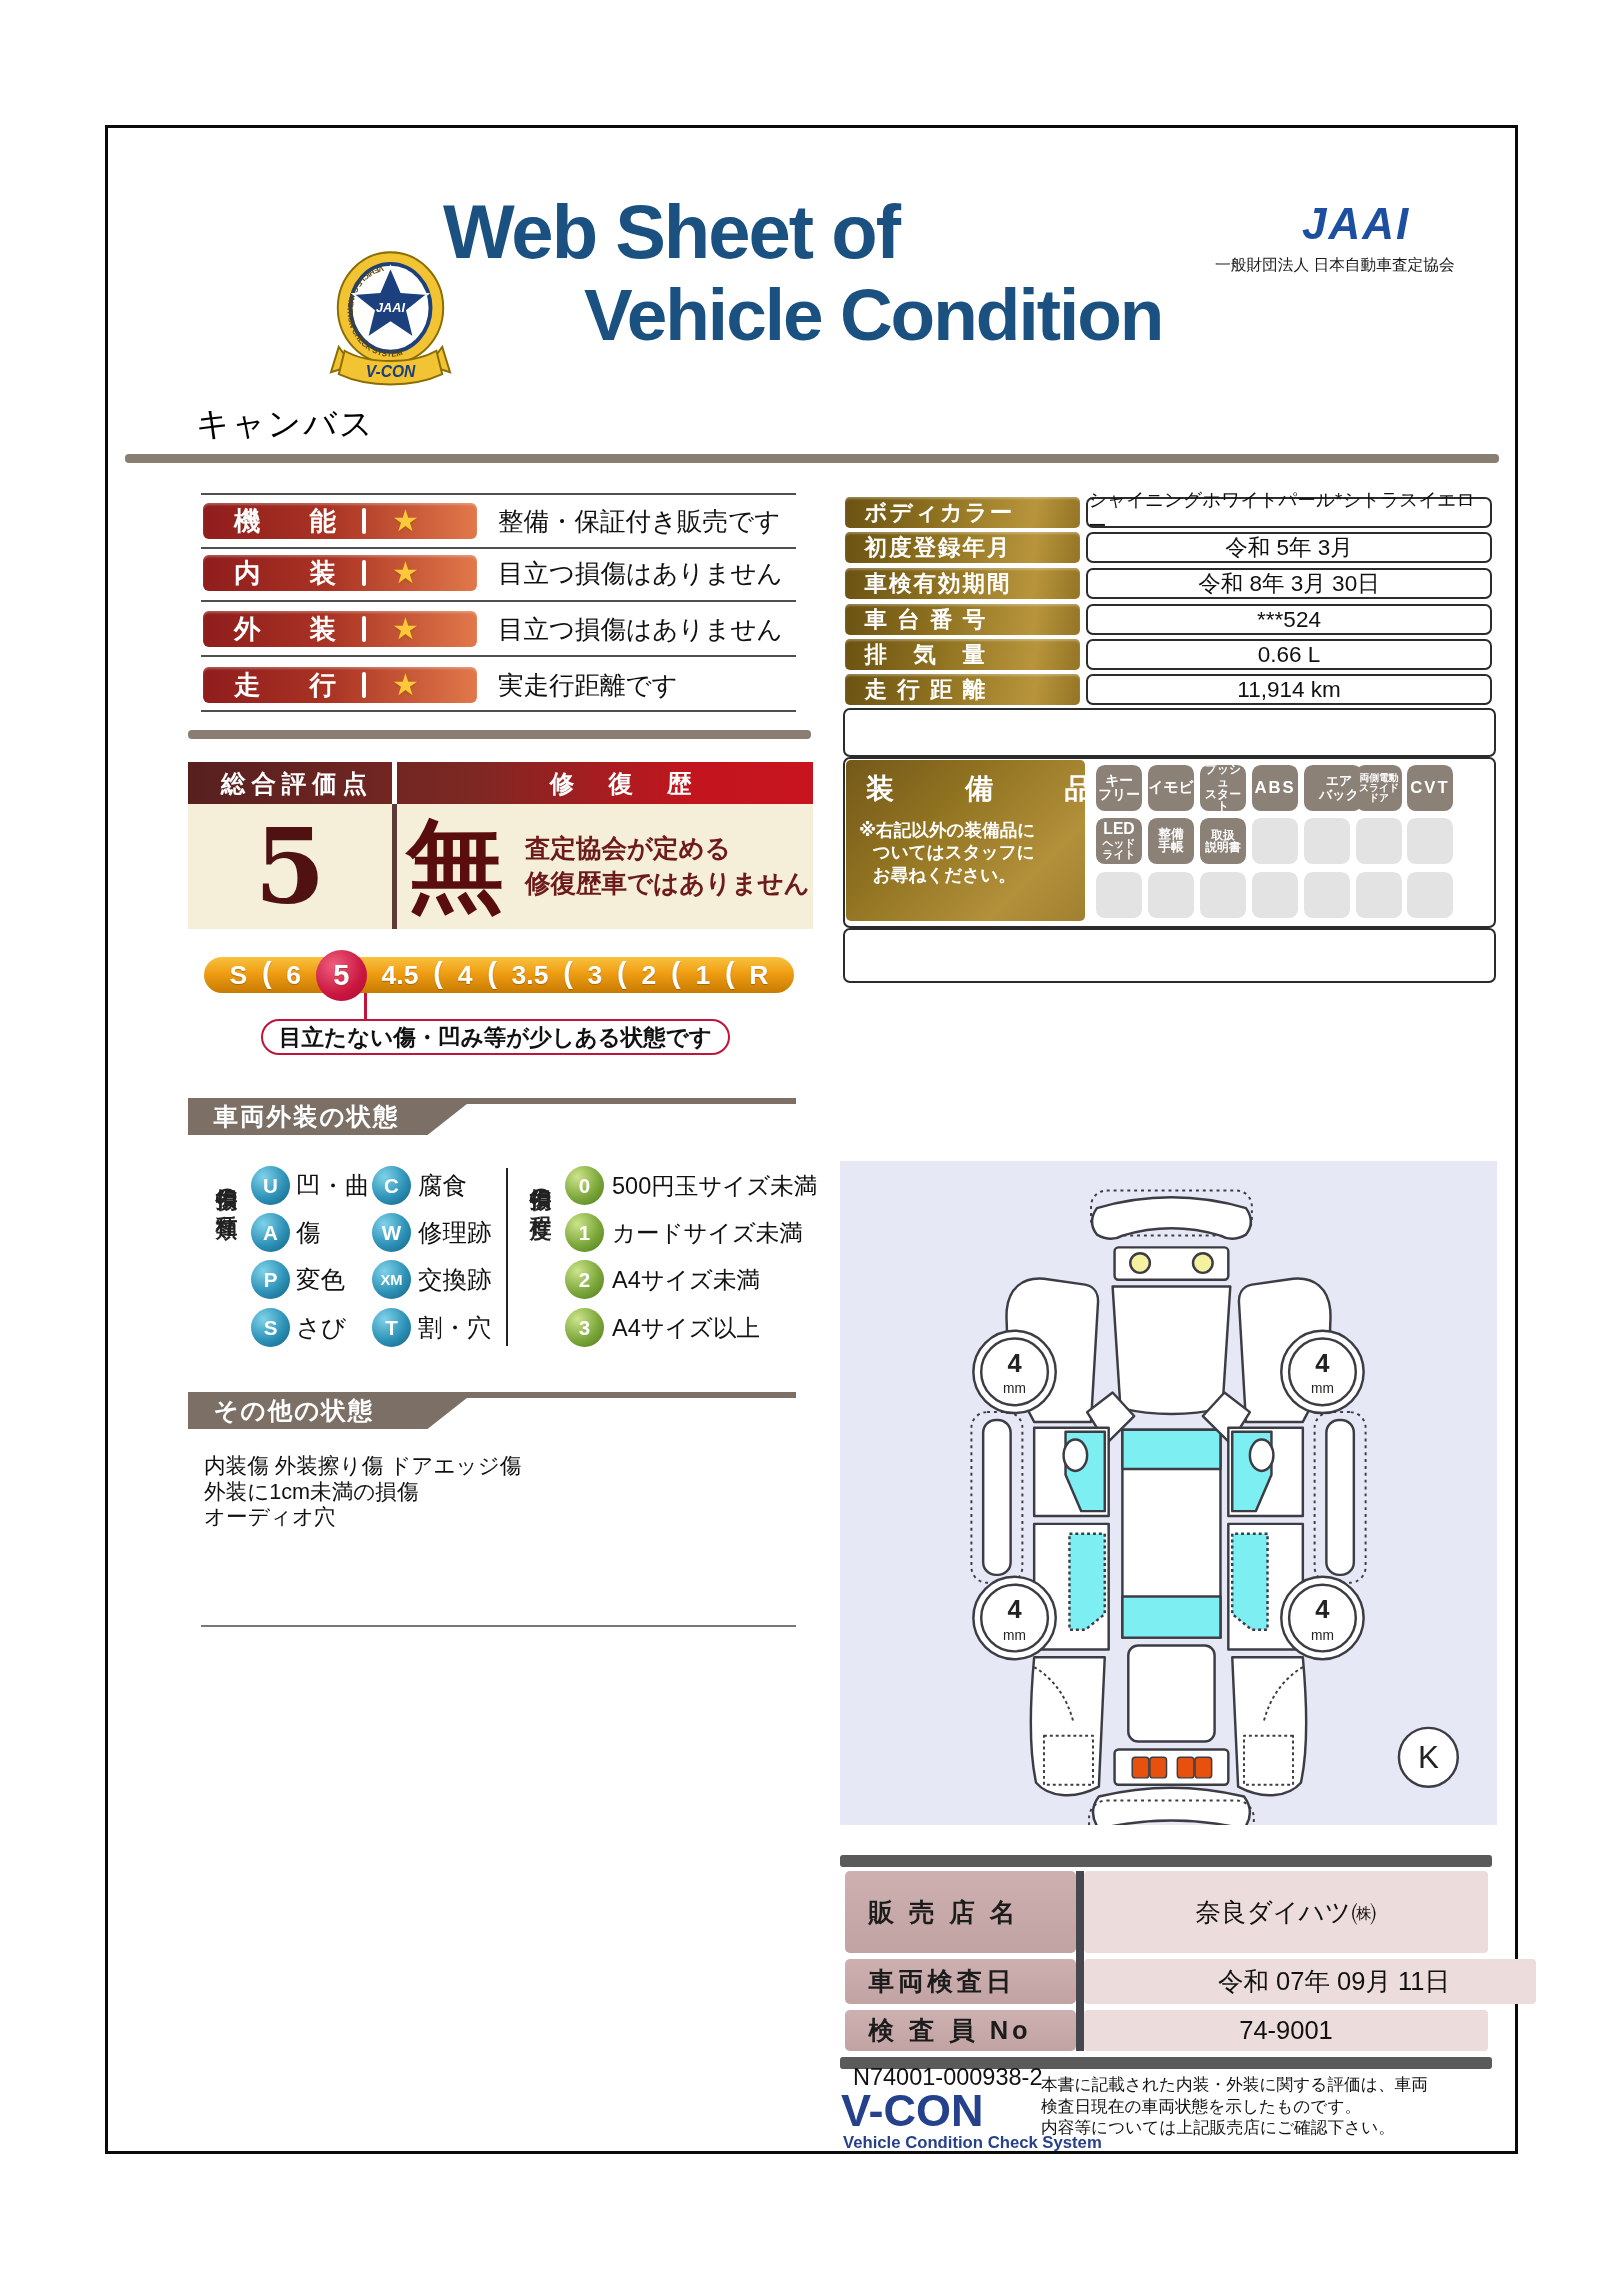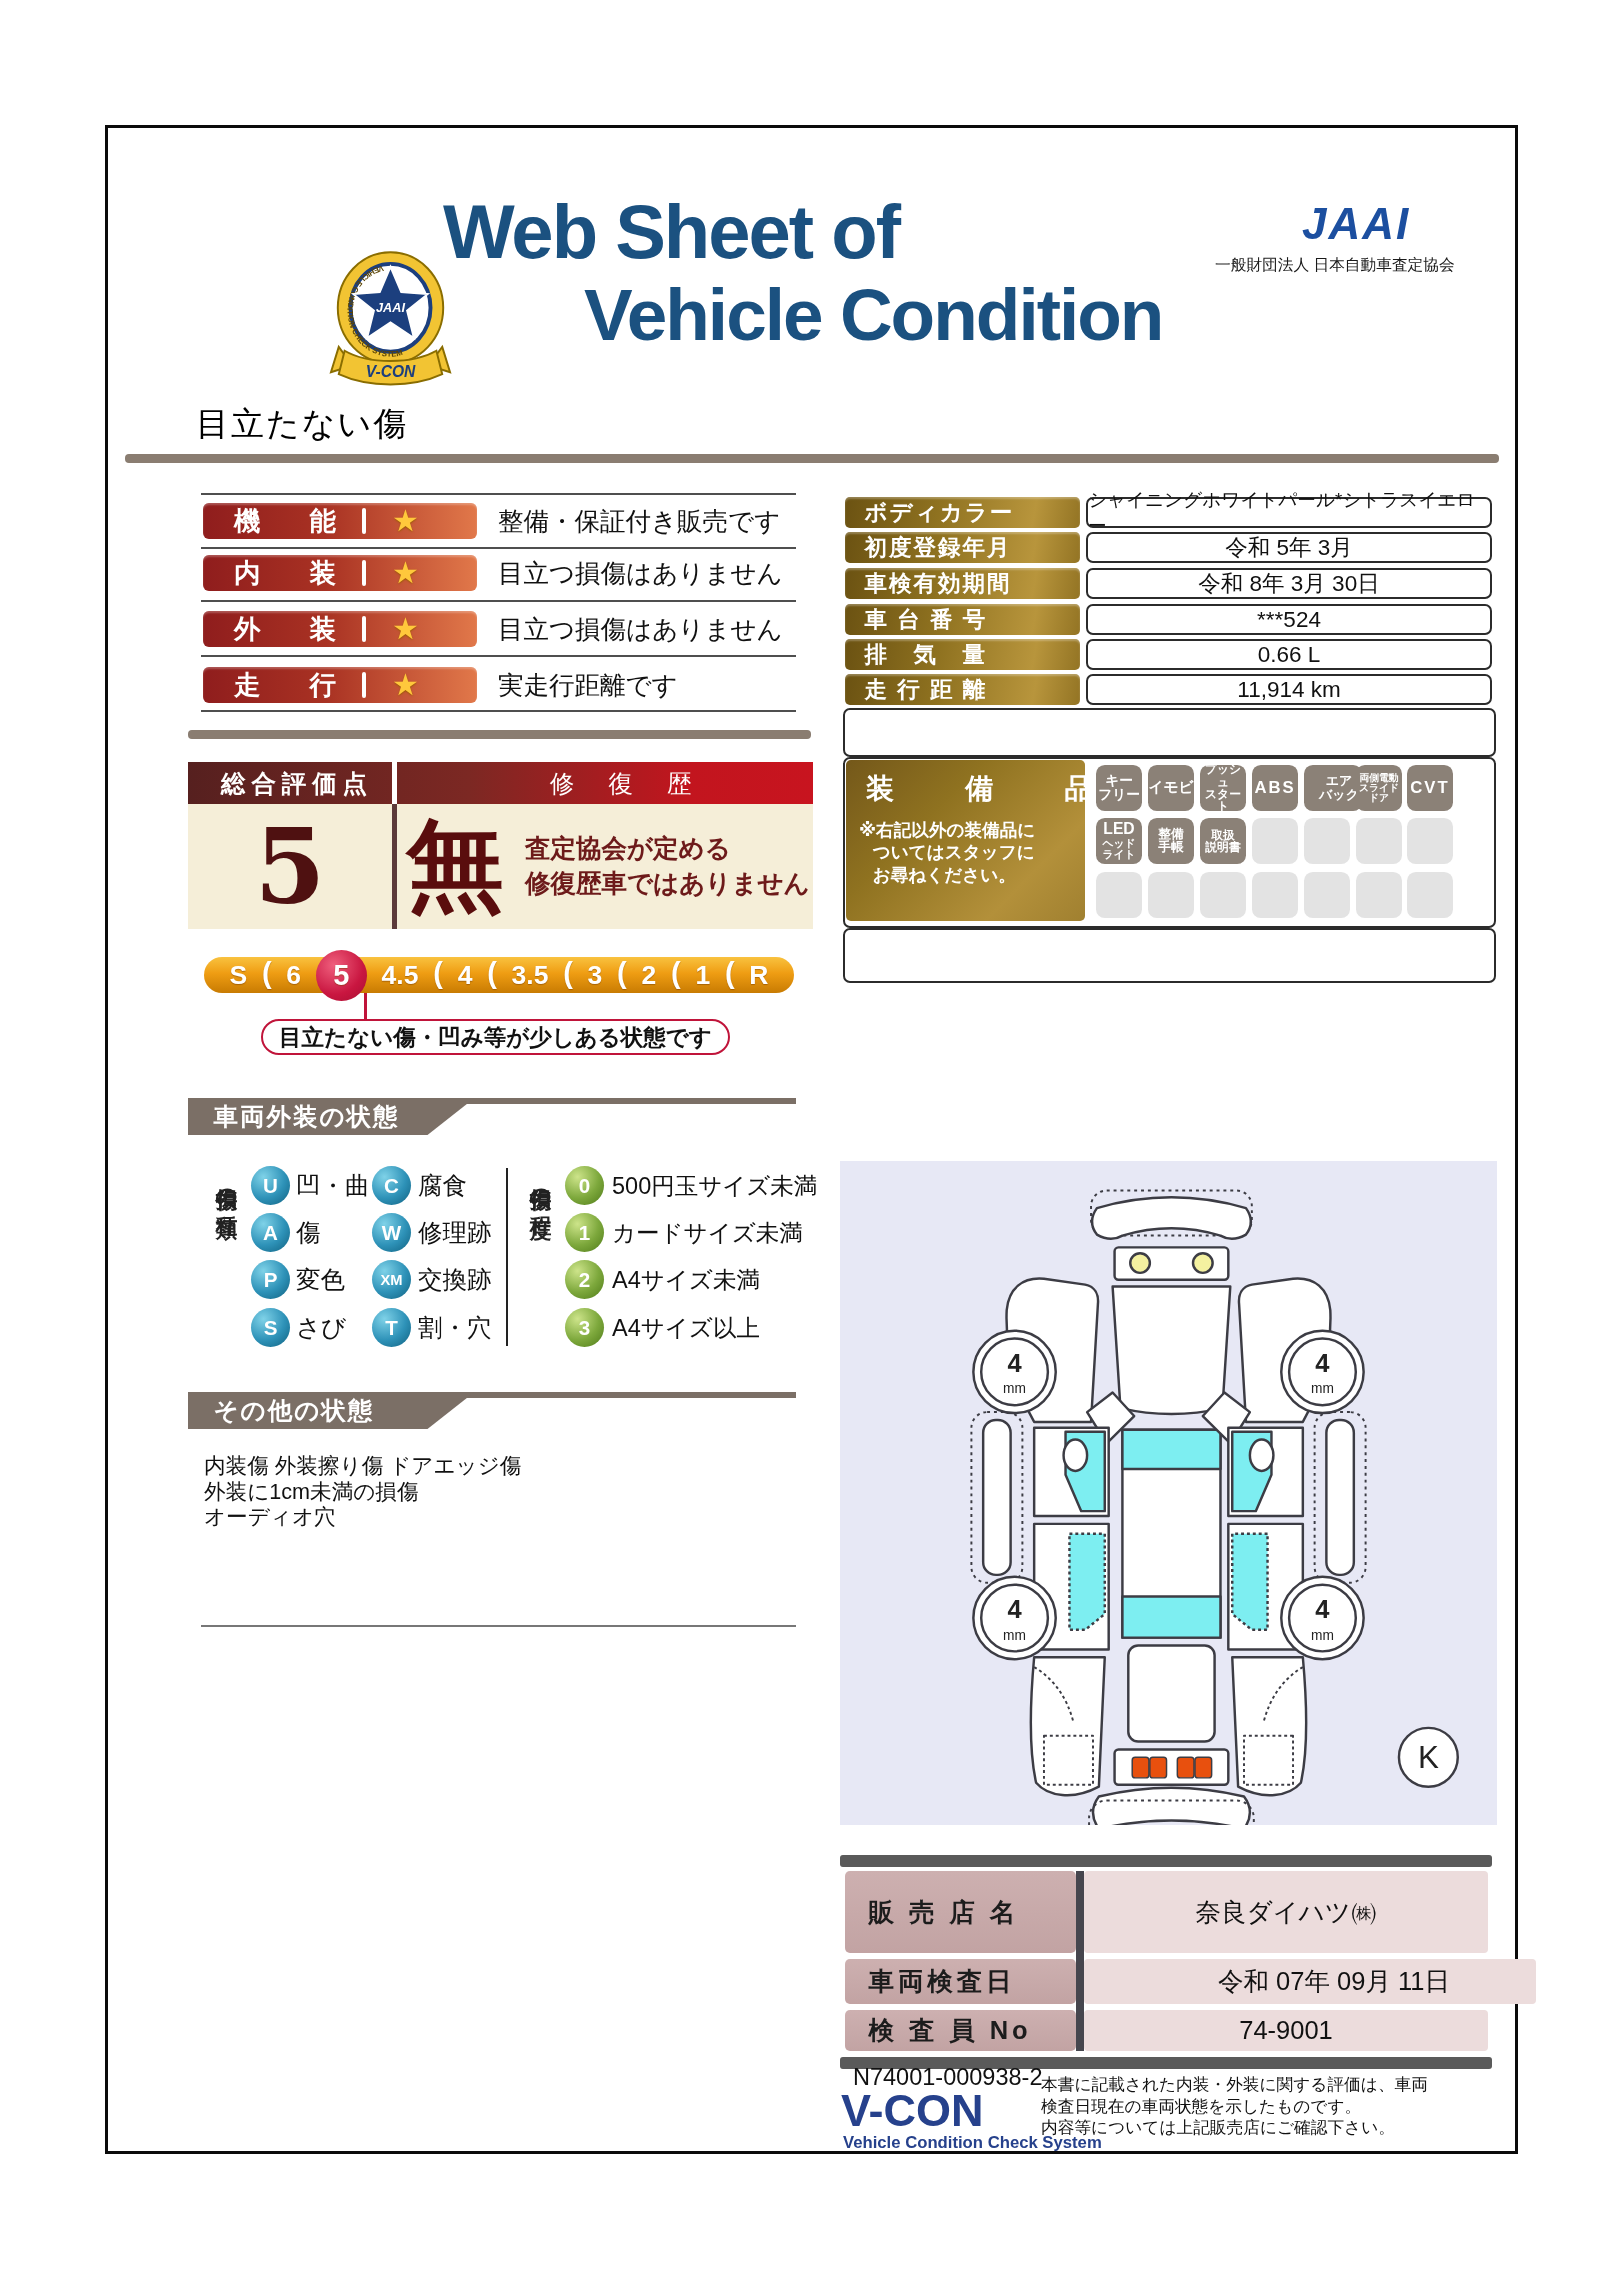--- a/index.html
+++ b/index.html
@@ -81,21 +81,21 @@
     <polygon points="10,98 2,124 24,117" fill="#f2c433" stroke="#8a6d00" stroke-width="2"></polygon>
     <polygon points="116,98 124,124 102,117" fill="#f2c433" stroke="#8a6d00" stroke-width="2"></polygon>
     <path d="M16,102 C40,116 86,116 110,102 L116,126 C86,140 40,140 10,126 Z" fill="#f2c433" stroke="#8a6d00" stroke-width="2"></path>
     <text x="63" y="129" text-anchor="middle" font-size="16" font-weight="900" font-style="italic" fill="#1c3f7e">V-CON</text>
   </svg>
   <div class="abs title" style="left:443px;top:194px;font-size:76px;">Web Sheet of</div>
   <div class="abs title" style="left:584px;top:278px;font-size:73px;">Vehicle Condition</div>
   <div class="abs jaai" style="left:1302px;top:202px;">JAAI</div>
   <div class="abs orgname" style="left:1215px;top:255px;">一般財団法人 日本自動車査定協会</div>
 
-  <div class="abs vname" style="left:196px;top:402px;">目立たない傷</div>
+  <div class="abs vname" style="left:196px;top:402px;">キャンバス</div>
   <div class="abs thickline" style="left:125px;top:454px;width:1374px;height:8.8px;"></div>
 
   <div class="abs thinline" style="left:201px;top:493px;width:595px;"></div>
   <div class="abs bar-row" style="left:203px;top:503px;">
     <div class="bar-label">
         <span>機</span>
         <span>能</span>
       </div>
     <div class="bar-pipe"></div>
     <div class="bar-star">★</div>
@@ -134,21 +134,21 @@
     <div class="bar-star">★</div>
   </div>
   <div class="abs bar-desc" style="left:498px;top:667px;">実走行距離です</div>
   <div class="abs thinline" style="left:201px;top:710px;width:595px;"></div>
 
   <div class="abs thickline" style="left:188px;top:730px;width:623px;height:8.8px;"></div>
 
   <div class="abs ov-header" style="left:188px;top:762px;">
     <span style="padding-left:33px;font-size:24.5px;letter-spacing:5.9px;">総合評価点</span>
   </div>
-  <div class="abs" style="left:461px;top:762px;width:333px;height:42px;display:flex;align-items:center;justify-content:center;color:#fff;font-weight:normal;font-size:24.5px;letter-spacing:13.7px;">修 復 歴</div>
+  <div class="abs" style="left:461px;top:762px;width:333px;height:42px;display:flex;align-items:center;justify-content:center;color:#fff;font-weight:bold;font-size:24.5px;letter-spacing:13.7px;">修 復 歴</div>
   <div class="abs" style="left:392px;top:762px;width:4.9px;height:42px;background:#fff;"></div>
 
   <div class="abs ov-body" style="left:188px;top:804px;"></div>
   <div class="abs serif" style="left:188px;top:804px;width:204px;height:125px;display:flex;align-items:center;justify-content:center;font-size:102px;font-weight:bold;color:#4f1111;">5</div>
   <div class="abs" style="left:392px;top:804px;width:4.9px;height:125px;background:#5c3a3a;"></div>
   <div class="abs serif" style="left:406px;top:804px;height:125px;display:flex;align-items:center;font-size:98px;font-weight:bold;color:#5a0d0d;">無</div>
   <div class="abs" style="left:525px;top:831px;font-size:25.5px;line-height:35px;color:#6d1a1a;font-weight:600;">
     <div>査定協会が定める</div>
     <div>修復歴車ではありません</div>
   </div>

